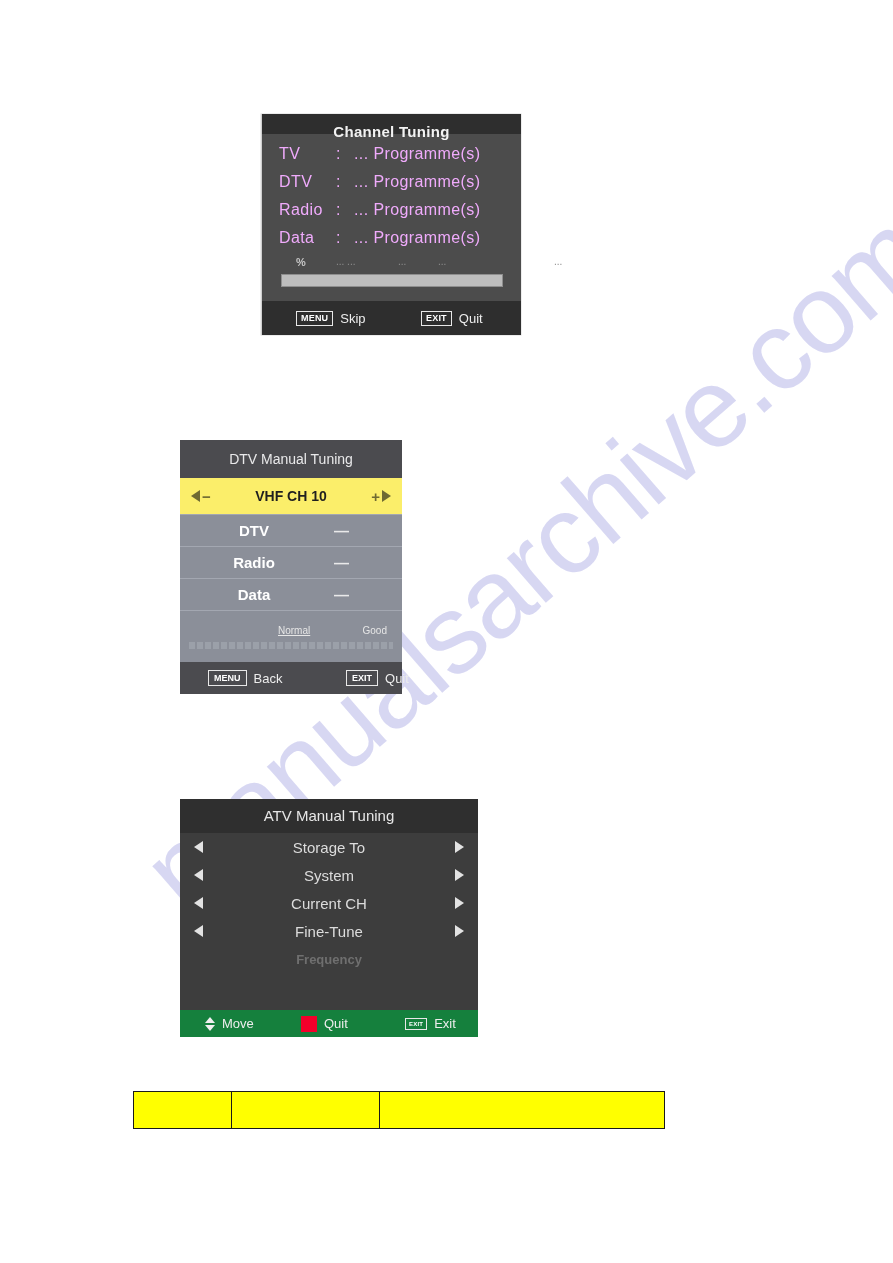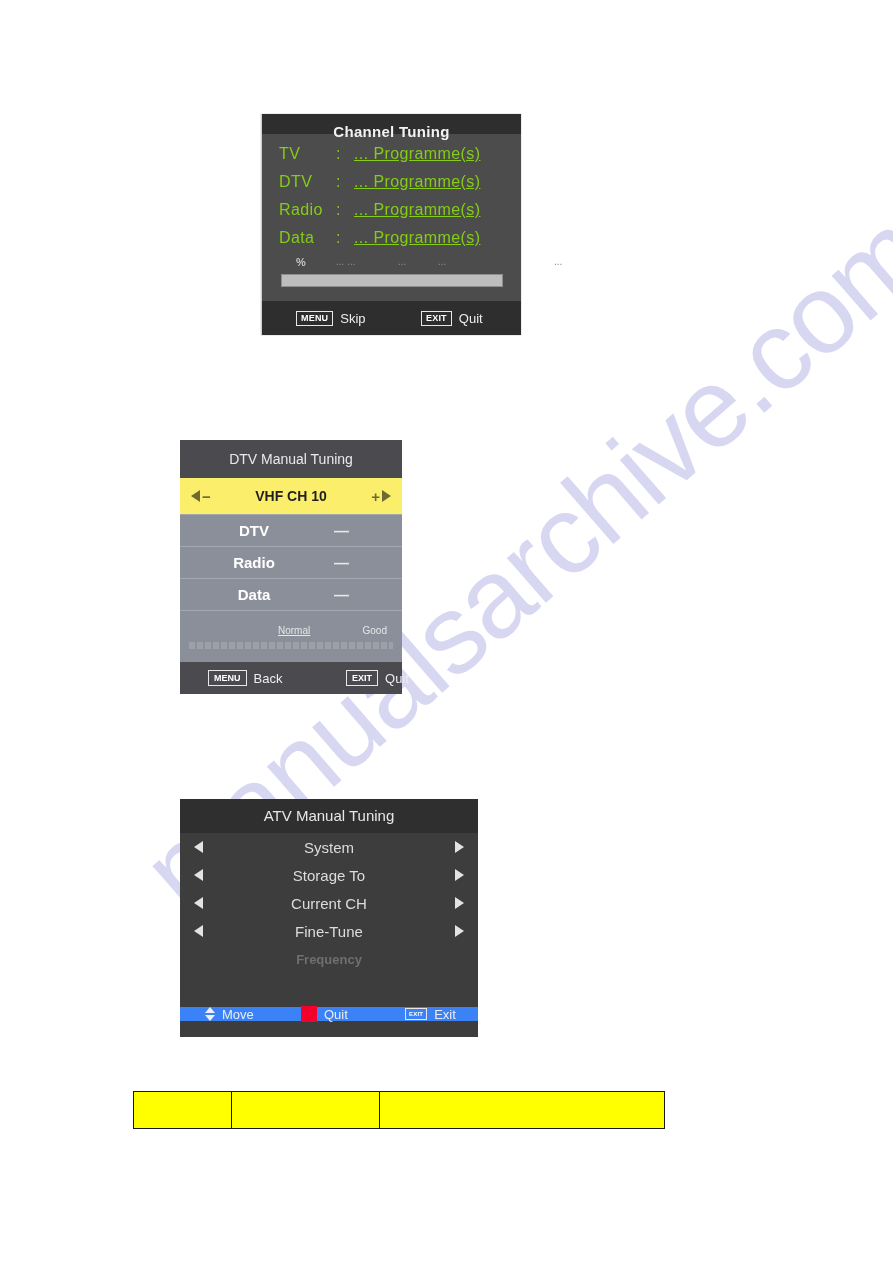--- a/index.html
+++ b/index.html
@@ -74,36 +74,35 @@
     background: #2e2e2e;
   }
   #dlg-channel-tuning .ct-body {
     padding: 6px 0 0 0;
   }
   .ct-row {
     display: flex;
     align-items: center;
     height: 28px;
     font-size: 16px;
-    color: #84cc16;
+    color: #f0abfc;
     letter-spacing: 0.4px;
   }
   .ct-row .ct-label {
     width: 74px;
     padding-left: 17px;
     box-sizing: border-box;
     text-align: left;
   }
   .ct-row .ct-colon {
     width: 18px;
     text-align: left;
   }
   .ct-row .ct-value {
     text-align: center;
-    text-decoration: underline;
   }
   .ct-progress-labels {
     position: relative;
     height: 15px;
     margin-top: 4px;
     font-size: 10px;
     color: #8e8e8e;
   }
   .ct-progress-labels span {
     position: absolute;
@@ -312,24 +311,24 @@
     border-bottom: 6px solid transparent;
     border-left: 9px solid #e3e3e3;
   }
   .atv-row.dim .atv-label {
     color: #6f6f6f;
     font-size: 13px;
     font-weight: bold;
   }
   #dlg-atv-manual .osd-footer {
     position: absolute;
-    left: 0; bottom: 16px;
+    left: 0; bottom: 0;
     width: 100%;
-    height: 14px;
-    background: #3b82f6;
+    height: 27px;
+    background: #15803d;
     display: flex;
     align-items: center;
     font-size: 13px;
     color: #ededed;
   }
   #dlg-atv-manual .fi-move { position: absolute; left: 25px; }
   #dlg-atv-manual .fi-save { position: absolute; left: 121px; }
   #dlg-atv-manual .fi-exit { position: absolute; left: 225px; }
   .updown {
     display: inline-flex;
@@ -482,26 +481,26 @@
       <span>Quit</span>
     </div>
   </div>
 </div>
 
 <div class="osd" id="dlg-atv-manual">
   <div class="osd-title">ATV Manual Tuning</div>
 
   <div class="atv-row">
     <span class="arrow-l"></span>
-    <span class="atv-label">System</span>
+    <span class="atv-label">Storage To</span>
     <span class="arrow-r"></span>
   </div>
   <div class="atv-row">
     <span class="arrow-l"></span>
-    <span class="atv-label">Storage To</span>
+    <span class="atv-label">System</span>
     <span class="arrow-r"></span>
   </div>
   <div class="atv-row">
     <span class="arrow-l"></span>
     <span class="atv-label">Current CH</span>
     <span class="arrow-r"></span>
   </div>
   <div class="atv-row">
     <span class="arrow-l"></span>
     <span class="atv-label">Fine-Tune</span>

